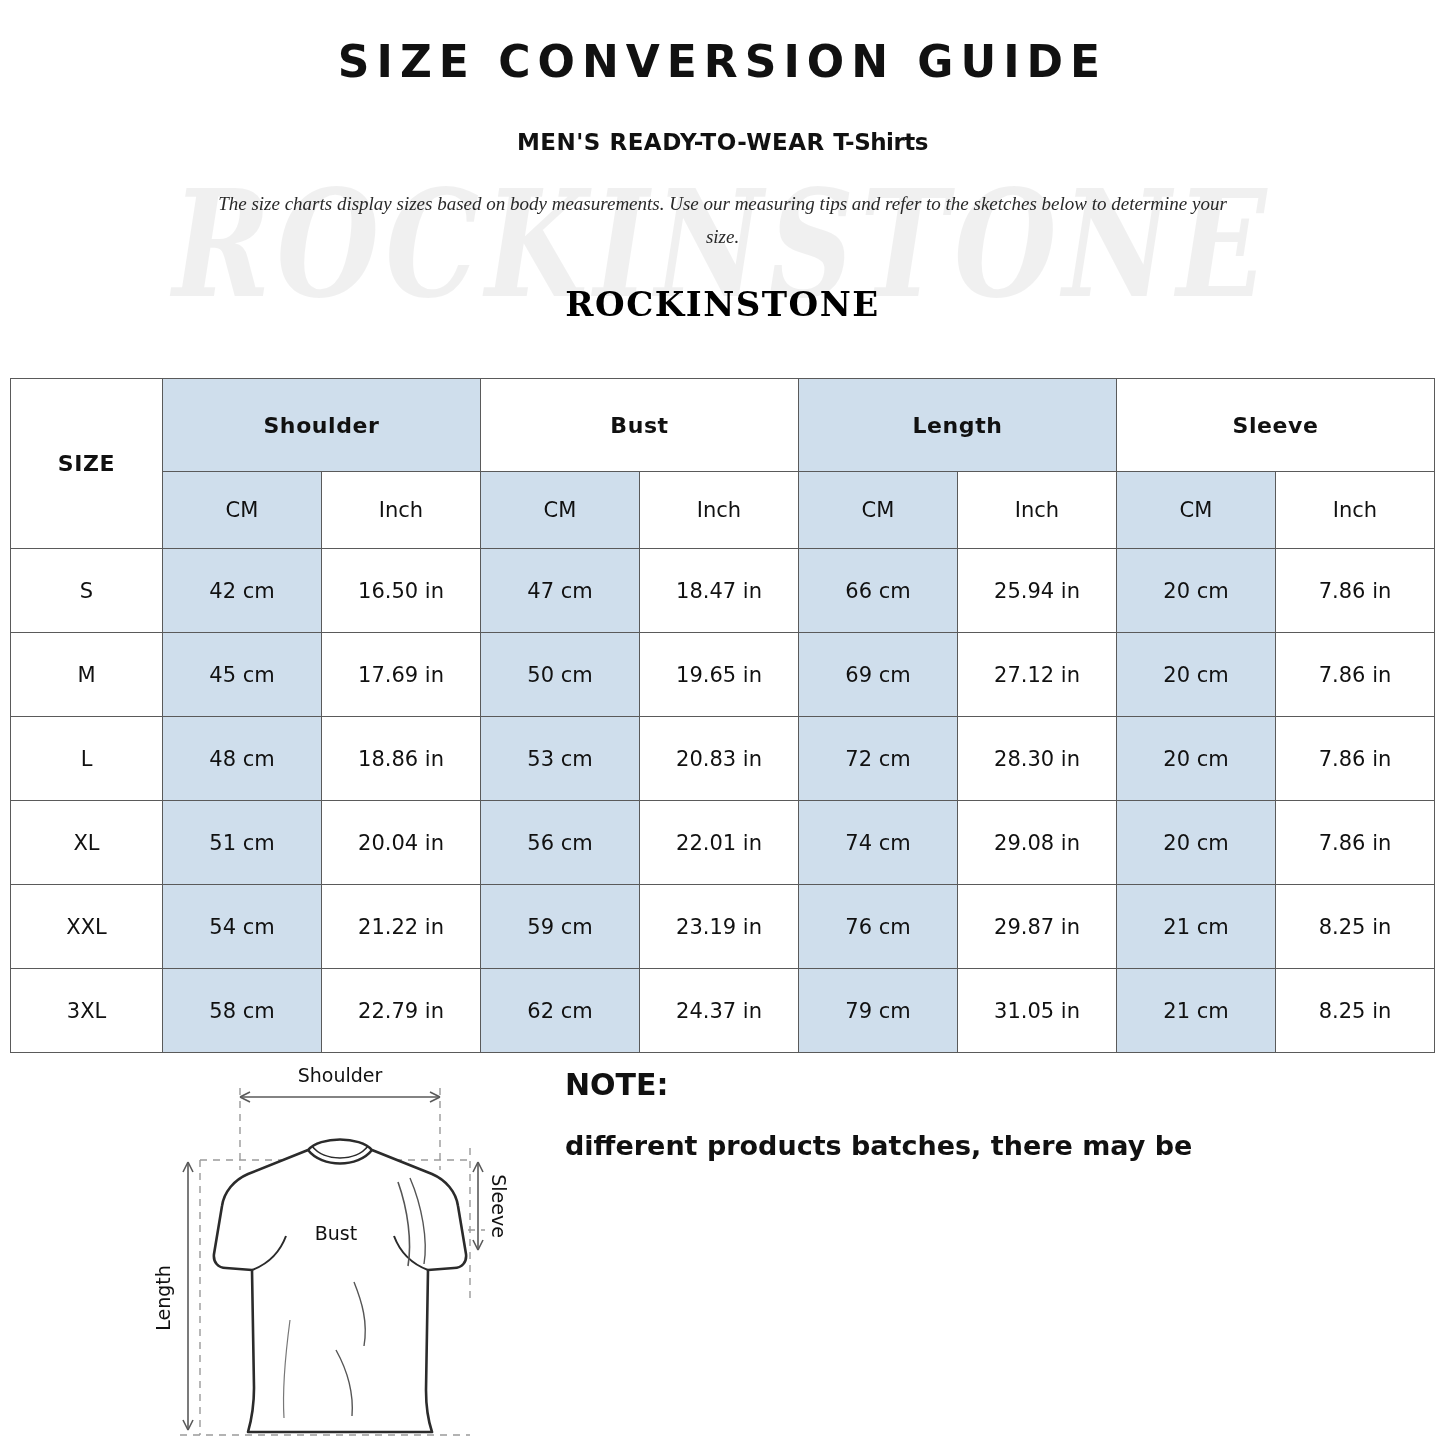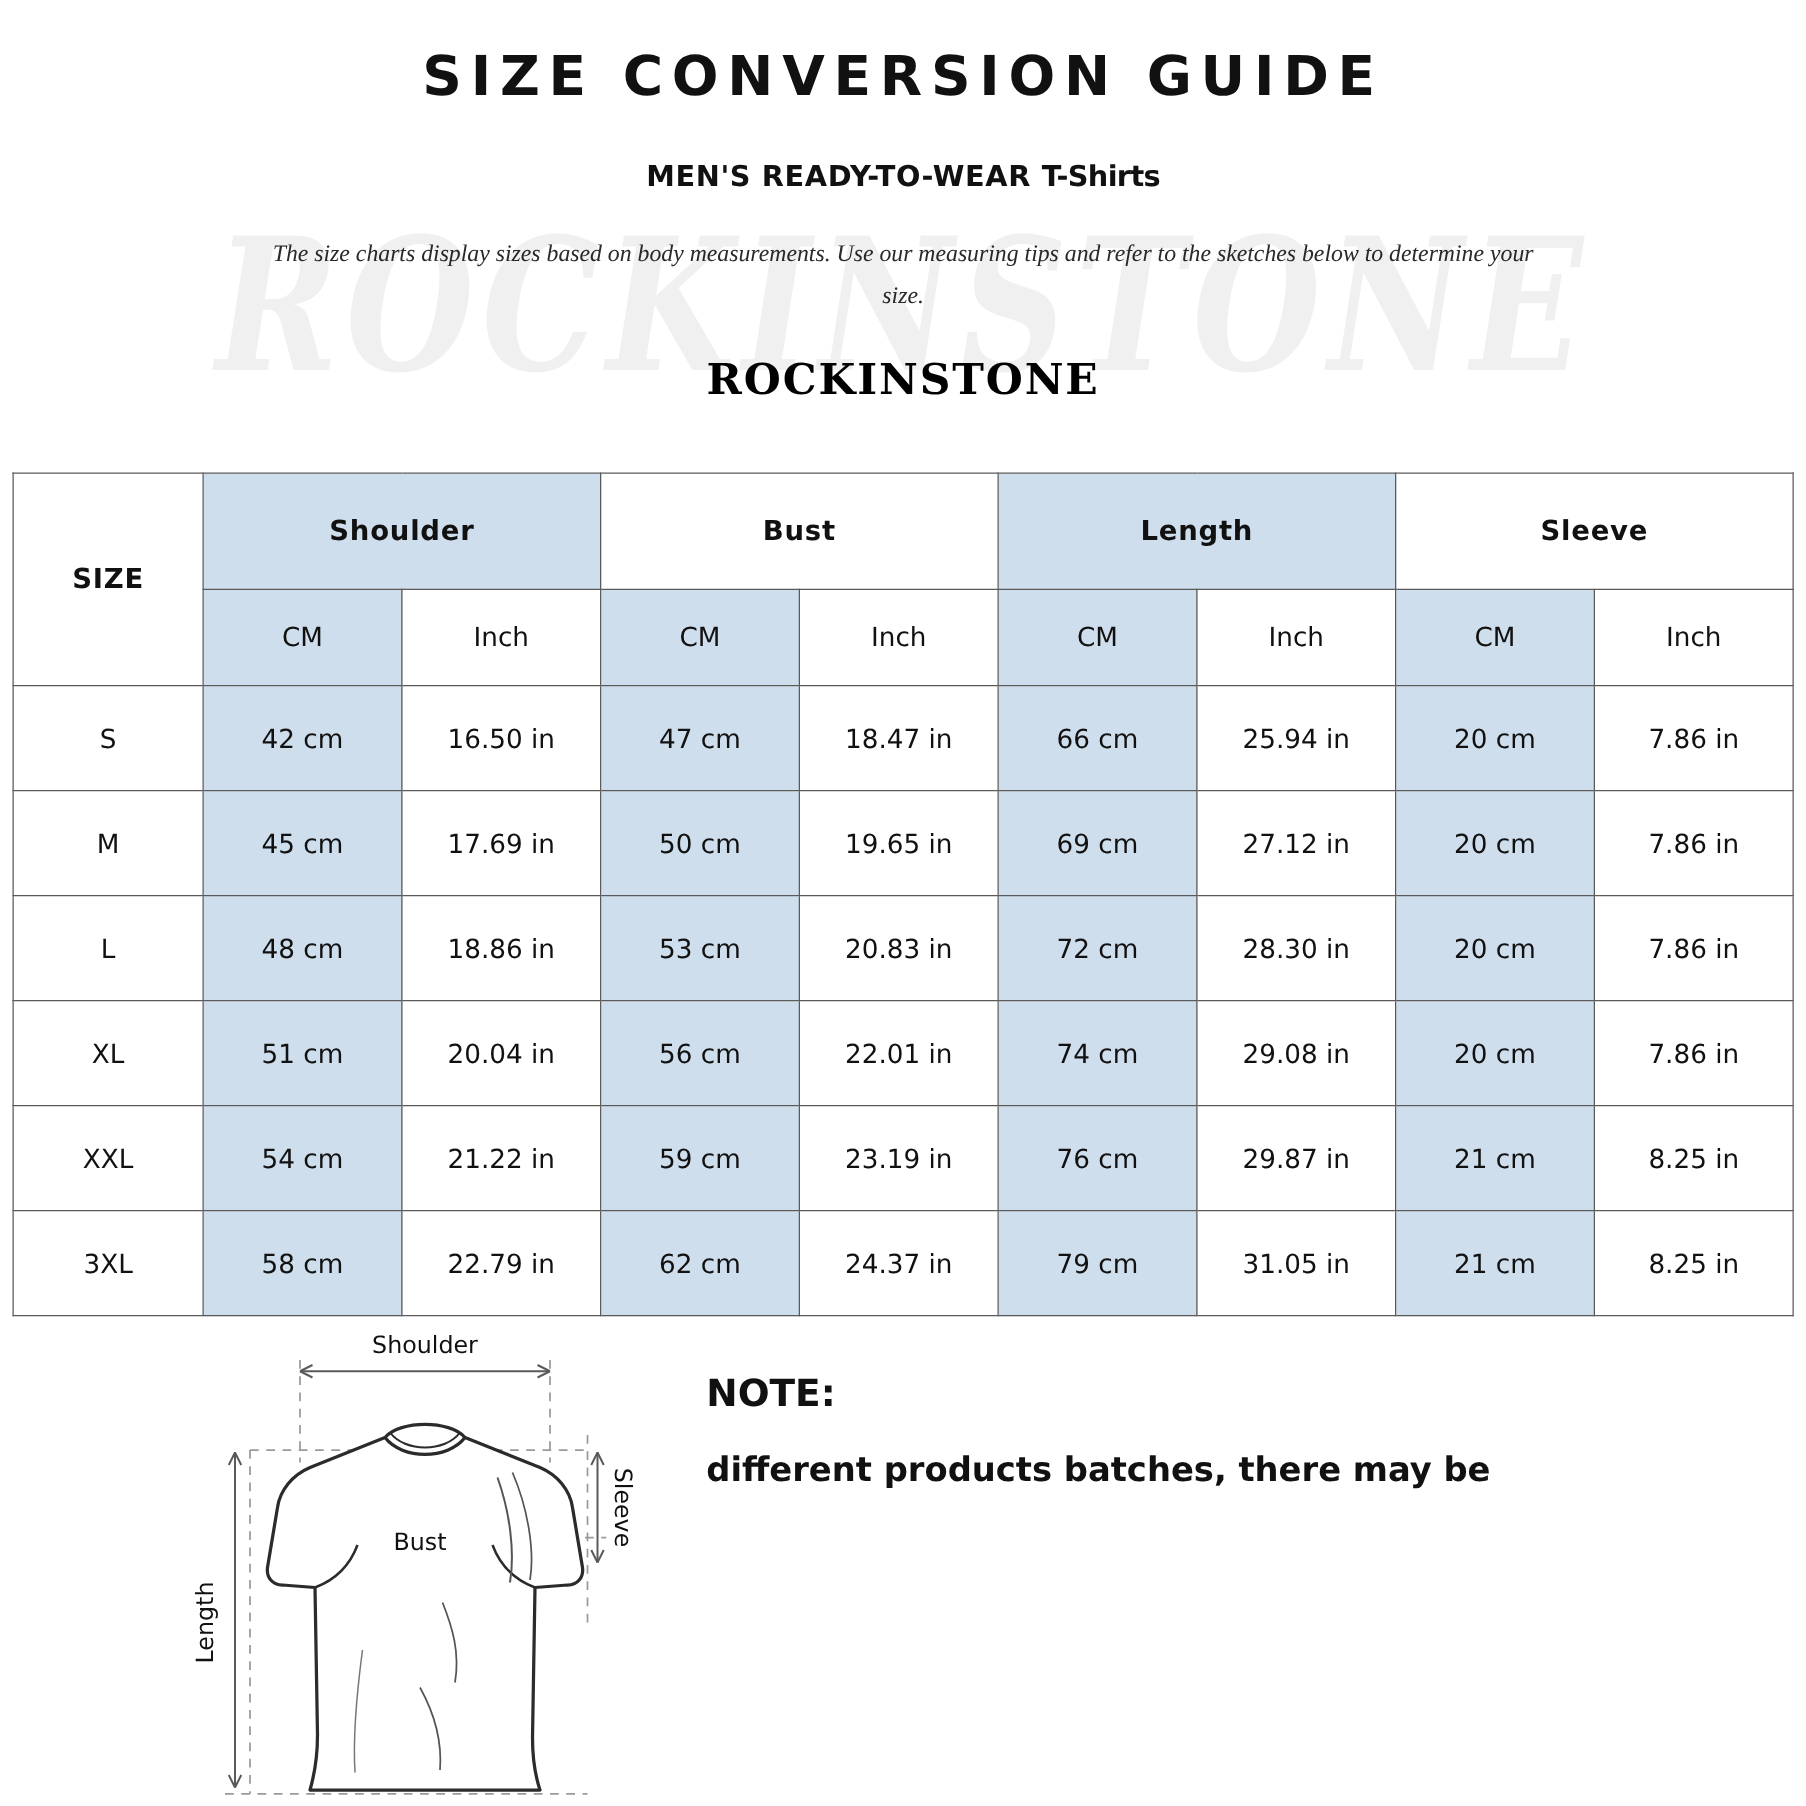--- a/index.html
+++ b/index.html
@@ -121,21 +121,21 @@
   .sketch {
     position: absolute;
     left: 140px;
     top: 10px;
     width: 400px;
     height: 395px;
   }
   .note {
     position: absolute;
     left: 565px;
-    top: 58px;
+    top: 27px;
     width: 840px;
   }
   .note-title {
     font-size: 30px;
     font-weight: bold;
     color: #111;
     margin-bottom: 22px;
   }
   .note-body {
     font-size: 27px;

